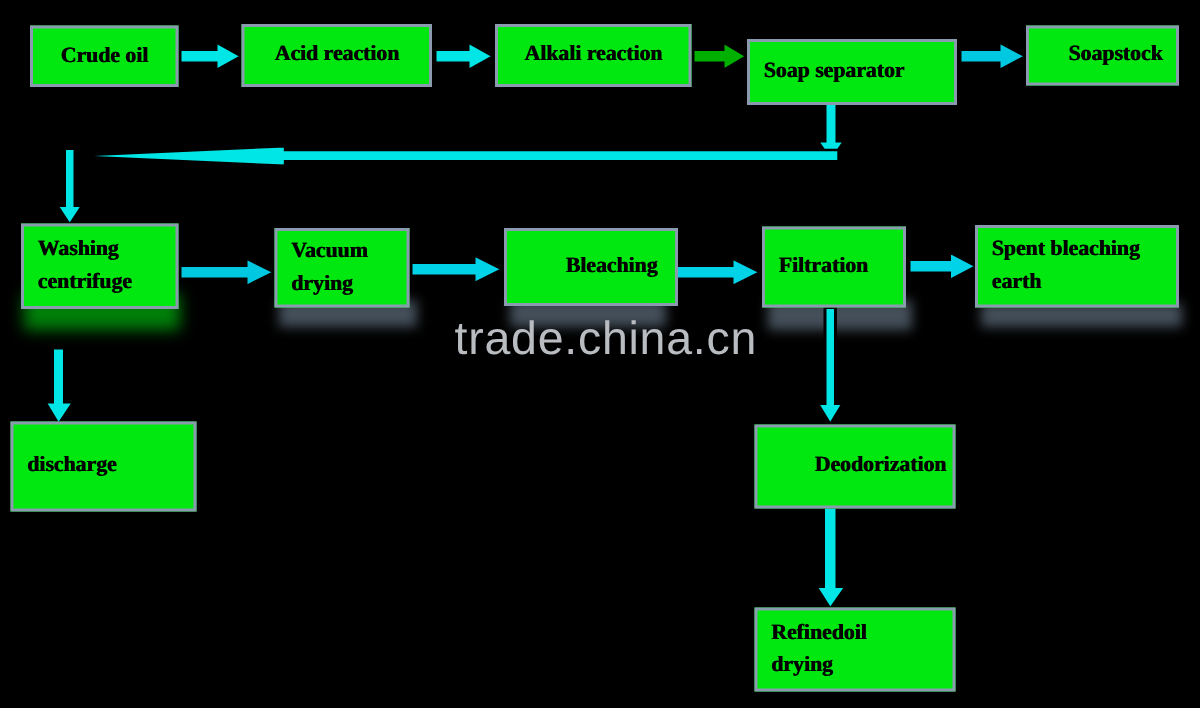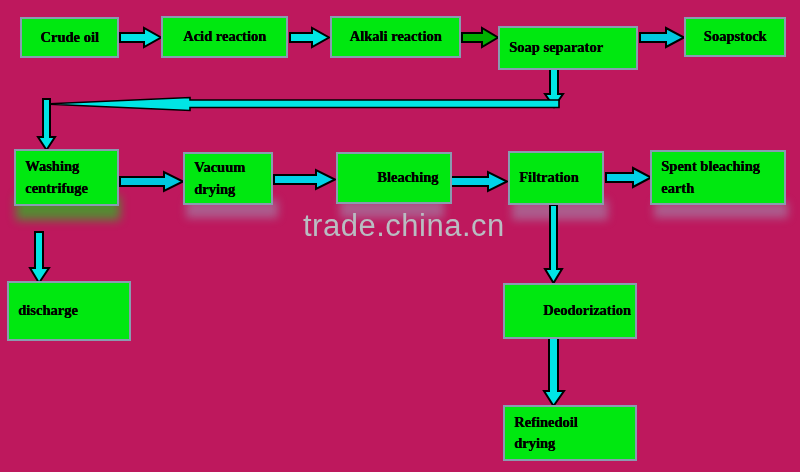--- a/index.html
+++ b/index.html
@@ -7,21 +7,21 @@
     padding: 0;
     background: #ffffff;
   }
   body {
     font-family: "Liberation Serif", "DejaVu Serif", serif;
   }
   #canvas {
     position: relative;
     width: 800px;
     height: 472px;
-    background: #be185d;
+    background: #000000;
     overflow: hidden;
   }
 
   
   .node {
     position: absolute;
     box-sizing: border-box;
     background: #00e810;
     border: 2px solid #8a9bb0;
     color: #000000;
@@ -111,21 +111,21 @@
   </div>
 
   <div class="node center" style="left:330px; top:16px; width:131px; height:42px;">
     <span class="line">Alkali reaction</span>
   </div>
 
   <div class="node" style="left:498px; top:26px; width:140px; height:44px;font-family:Liberation Serif, serif;">
     <span class="line">Soap separator</span>
   </div>
 
-  <div class="node center" style="left:684px; top:17px; width:102px; height:40px;">
+  <div class="node center" style="left:684px; top:17px; width:102px; height:40px;align-items:flex-end;">
     <span class="line">Soapstock</span>
   </div>
 
   <div class="harrow" style="left:120px; top:28px;">
     <svg width="42" height="19" viewBox="0 0 42 19">
       <polygon points="0,5 24,5 24,0 41,9.5 24,19 24,14 0,14" fill="#00e5e5" stroke="#000" stroke-width="2"></polygon>
     </svg>
   </div>
 
   <div class="harrow" style="left:290px; top:28px;">

